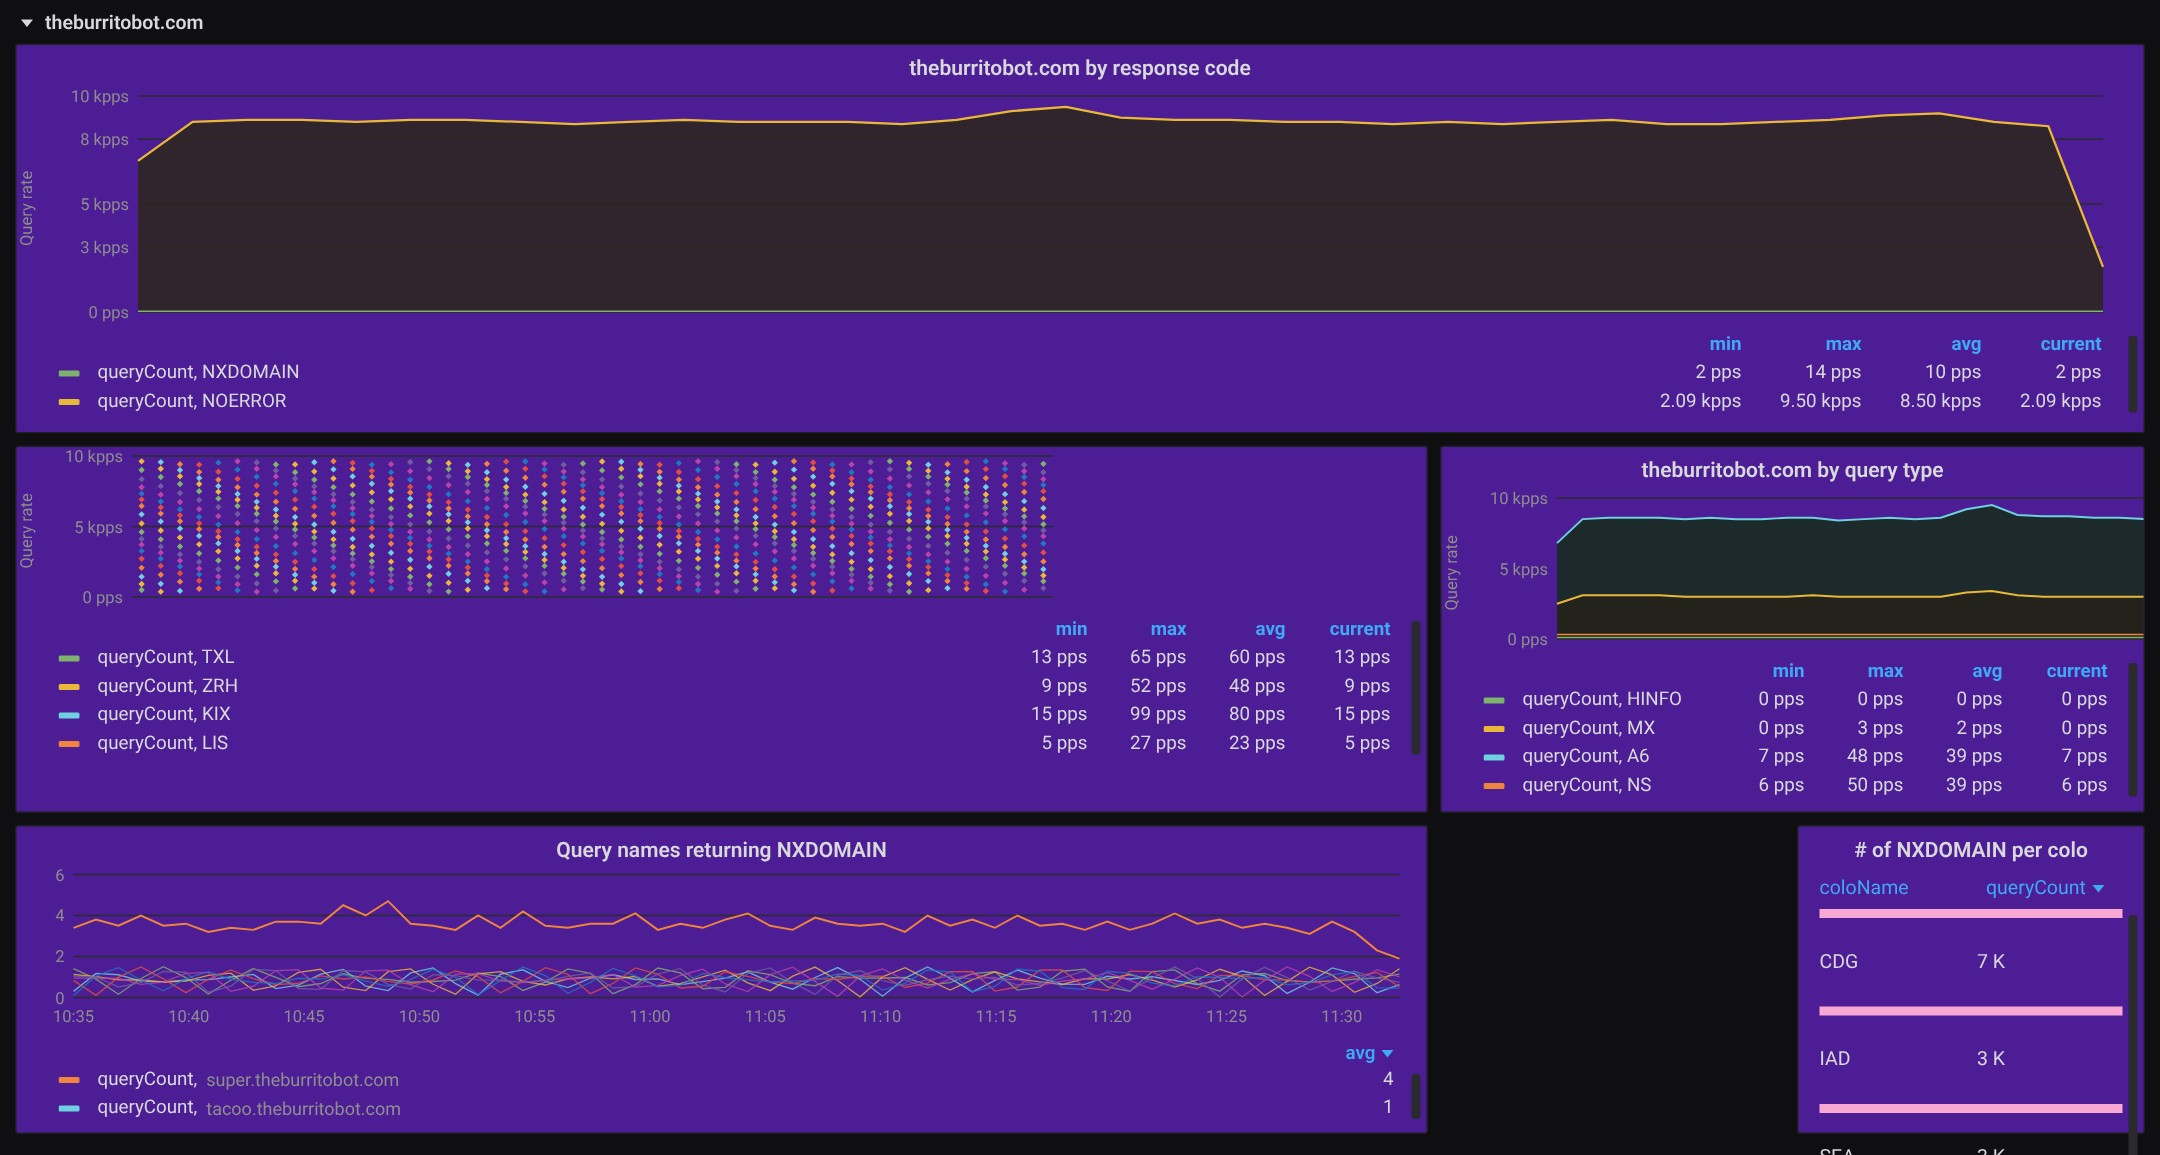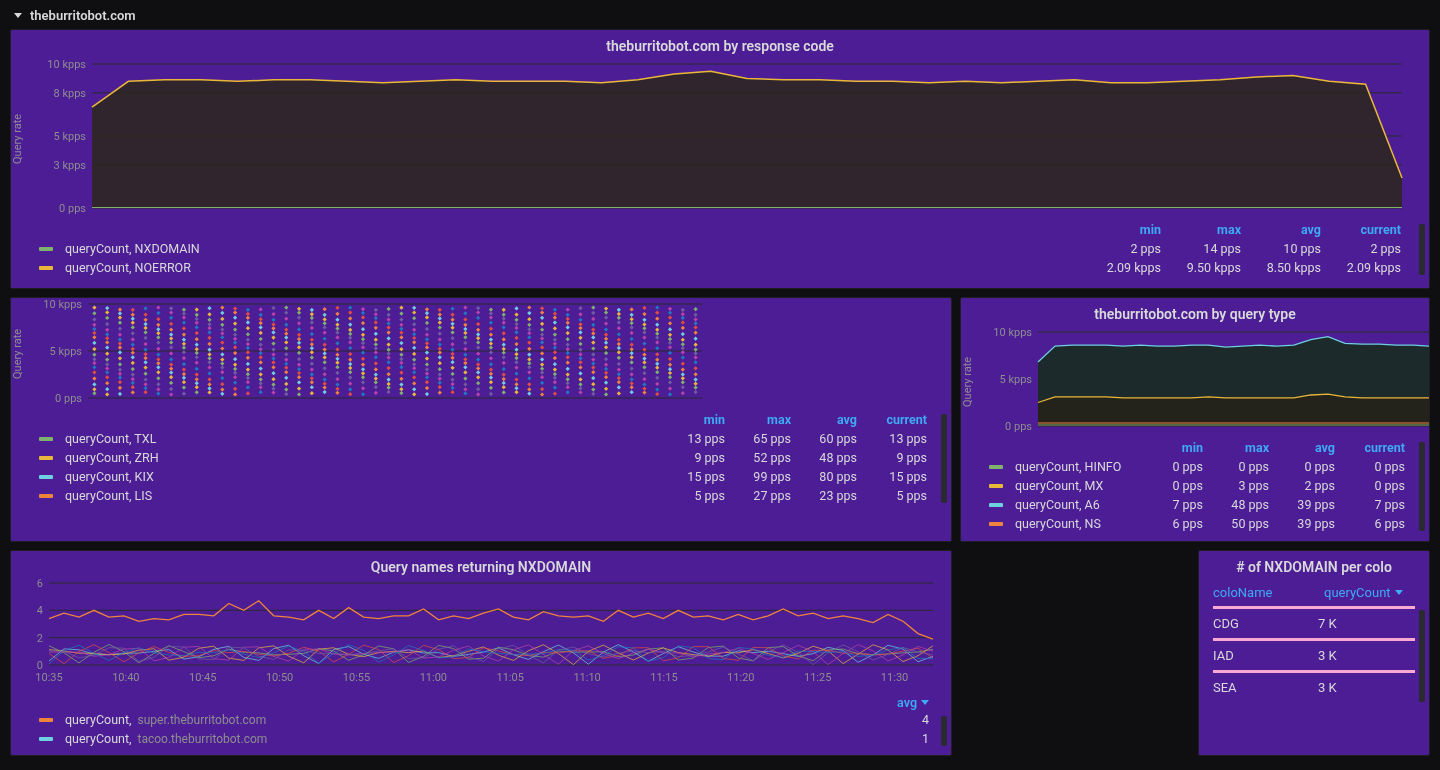--- a/index.html
+++ b/index.html
@@ -21,21 +21,21 @@
 .legend .name-cell .sub{color:#8e8e8e;font-size:12px}
 .val{text-align:right;color:#d8d9da;white-space:nowrap}
 
 .tick-text{fill:#8e8e8e;font-size:11px}
 .grid-line{stroke:#2a2b2e;stroke-width:1}
 
 .tbl-hdr{display:grid;grid-template-columns:1fr 1fr;padding:6px 14px;gap:20px}
 .tbl-hdr .th{color:#3fa9f5;font-weight:400;display:flex;align-items:center;gap:4px}
 .tbl-body{padding:0 14px 6px 14px;display:flex;flex-direction:column;position:relative}
 .tbl-body .scroll-ind{position:absolute;right:4px;top:4px;bottom:6px;width:6px;background:#2a2b2e;border-radius:2px}
-.tbl-row{display:grid;grid-template-columns:1fr 1fr;padding:7px 0;border-top:3px solid #f9a8d4;gap:8px}
+.tbl-row{display:grid;grid-template-columns:1fr 1fr;padding:22px 0;border-top:6px solid #f9a8d4;gap:8px}
 .tbl-row:first-child{border-top:none}
 .sort-arr{width:0;height:0;border-left:4px solid transparent;border-right:4px solid transparent;border-top:5px solid #3fa9f5}
 
 .avg-head{display:flex;justify-content:flex-end;padding:0 22px 2px 0;color:#3fa9f5;font-weight:600;font-size:12.5px;gap:4px;align-items:center}
 </style>
 </head>
 <body>
 
 <div class="row-header">
   <span class="chev"></span>

